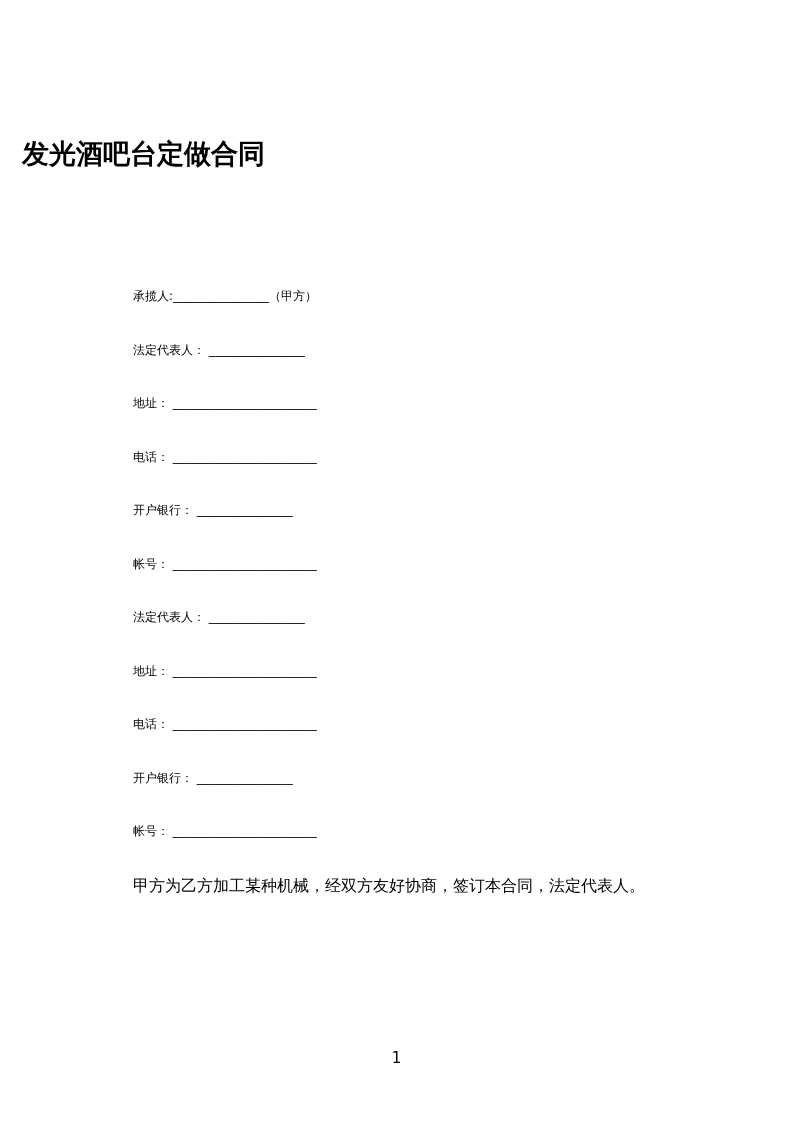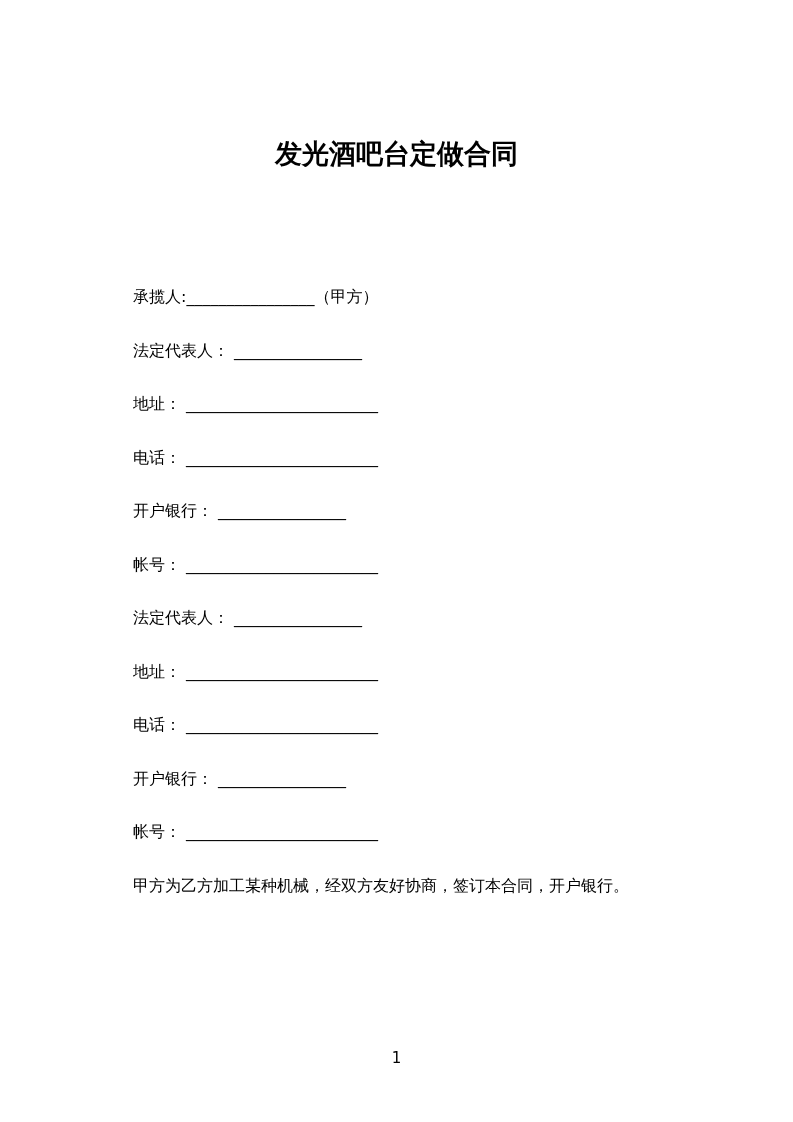--- a/index.html
+++ b/index.html
@@ -16,34 +16,34 @@
     color: #000000;
     font-family: "DejaVu Sans", sans-serif;
     overflow: hidden;
   }
   .title {
     position: absolute;
     top: 140px;
     left: 0;
     width: 793px;
     margin: 0;
-    text-align: center;
     font-size: 27px;
     line-height: 28px;
     font-weight: 700;
     letter-spacing: 0;
+    padding-left: 22px;
   }
   .content {
     position: absolute;
     top: 286px;
     left: 133px;
     width: 540px;
   }
   .line {
-    font-size: 16px;
+    font-size: 12px;
     line-height: 21px;
     margin: 0 0 32.5px 0;
     white-space: pre;
   }
   .line span { display: inline; }
   .intro {
     font-size: 16px;
     line-height: 21px;
     margin: 0;
     white-space: pre;
@@ -83,19 +83,19 @@
     <div class="line"><span>法定代表人：</span><span> ________________</span><span></span></div>
 
     <div class="line"><span>地址：</span><span> ________________________</span><span></span></div>
 
     <div class="line"><span>电话：</span><span> ________________________</span><span></span></div>
 
     <div class="line"><span>开户银行：</span><span> ________________</span><span></span></div>
 
     <div class="line"><span>帐号：</span><span> ________________________</span><span></span></div>
 
-    <p class="intro">甲方为乙方加工某种机械，经双方友好协商，签订本合同，开户银行。</p>
+    <p class="intro">甲方为乙方加工某种机械，经双方友好协商，签订本合同，法定代表人。</p>
 
   </div>
 
   <div class="page-number">1</div>
 
 </div>
 
 </body></html>

